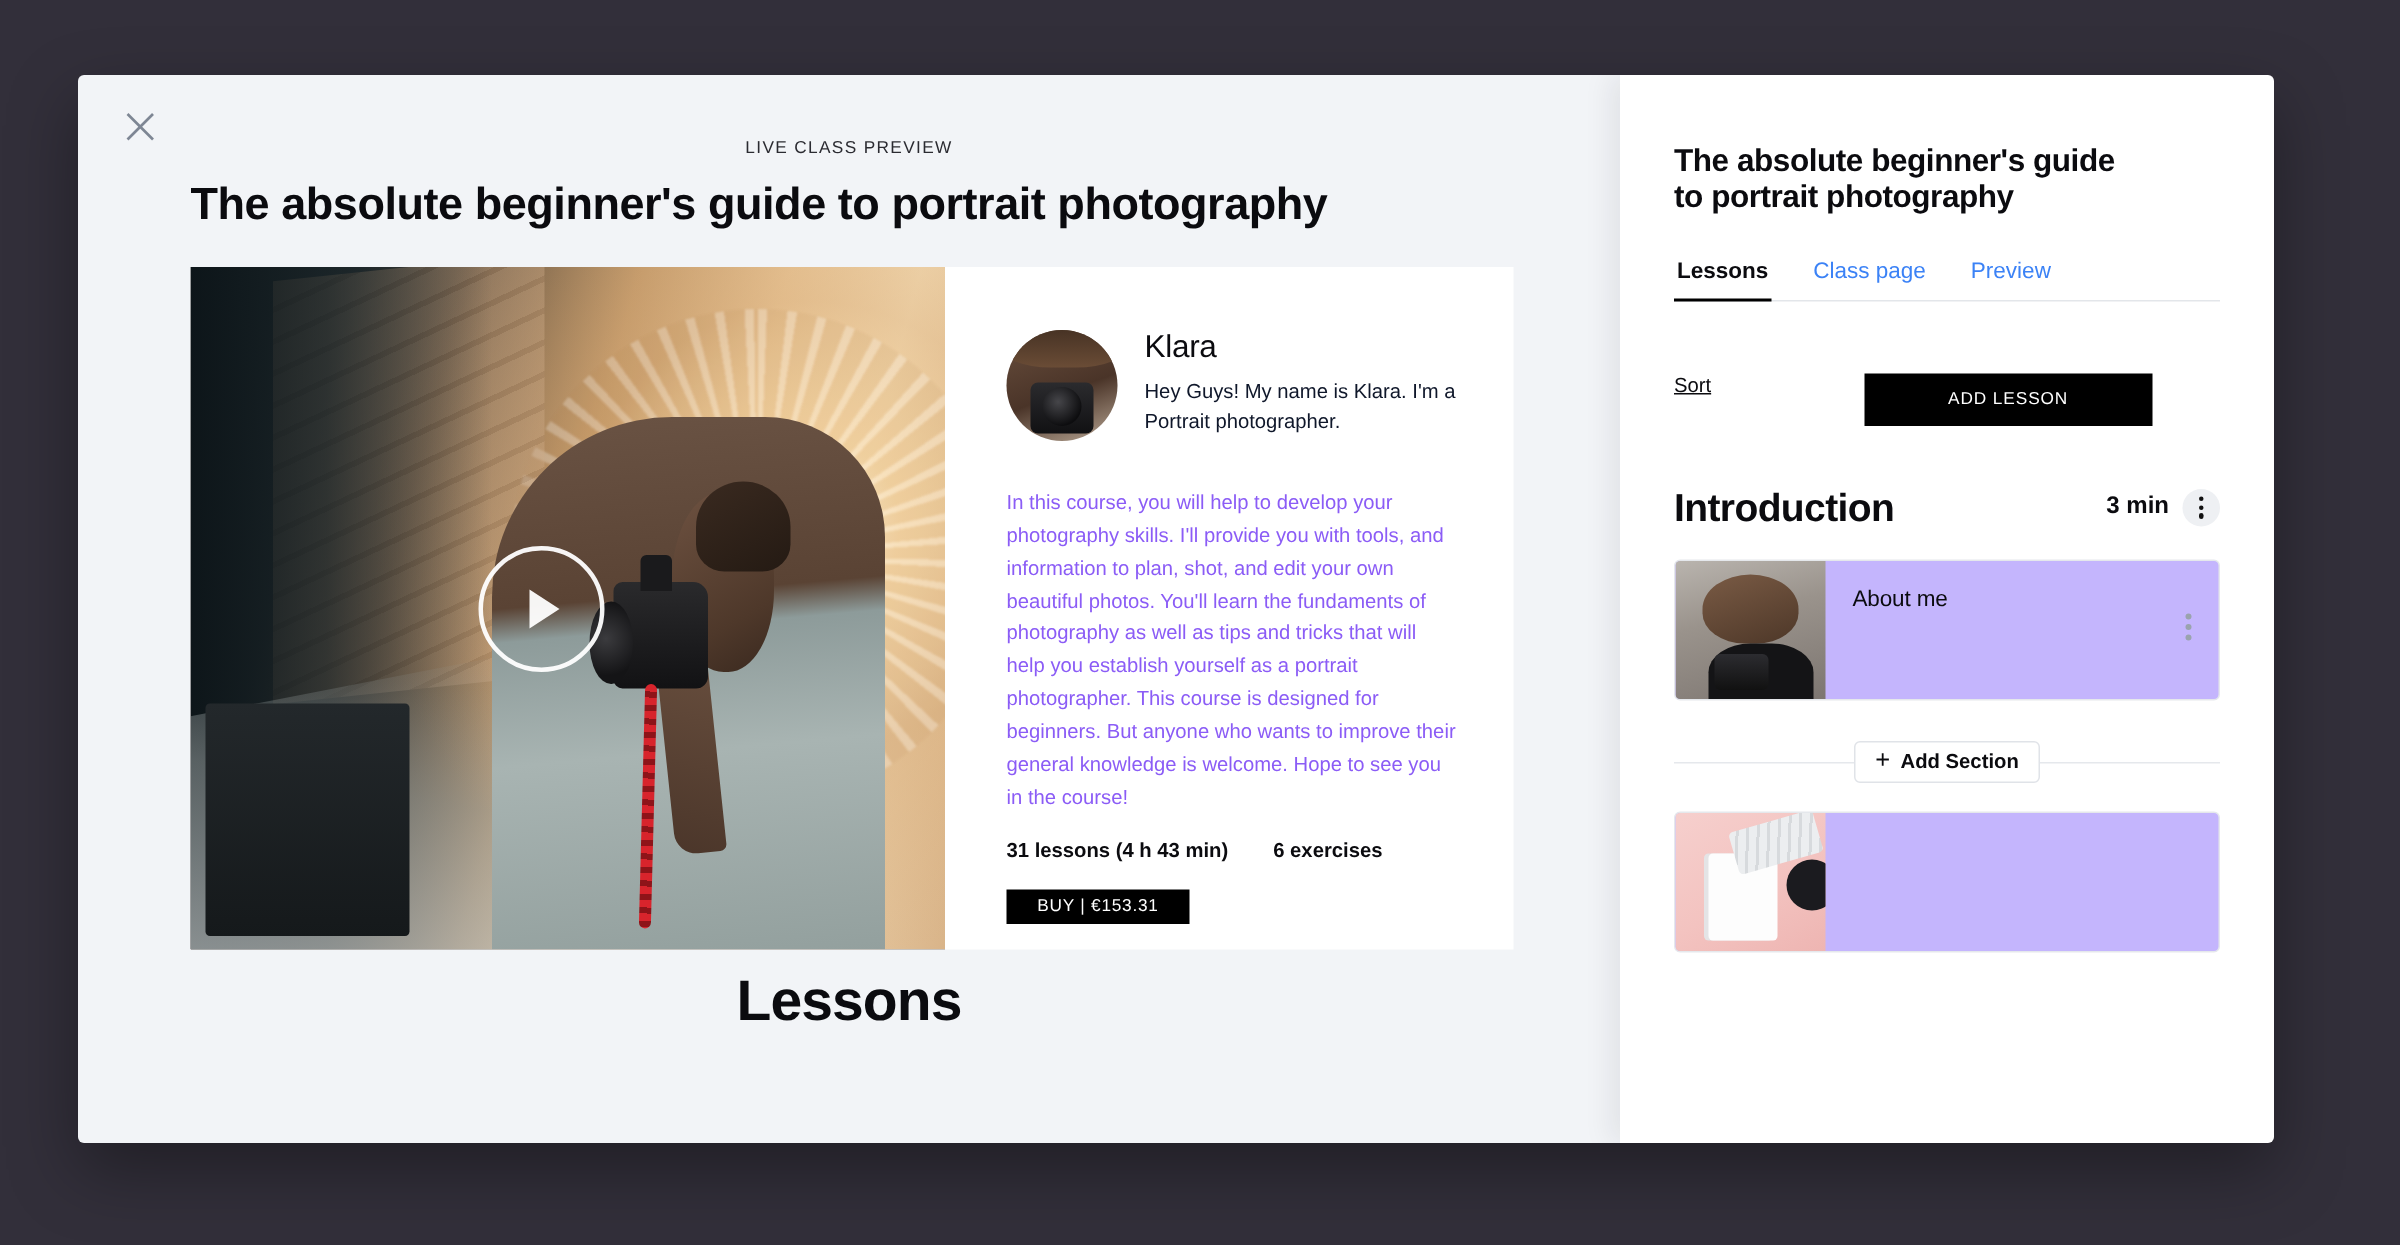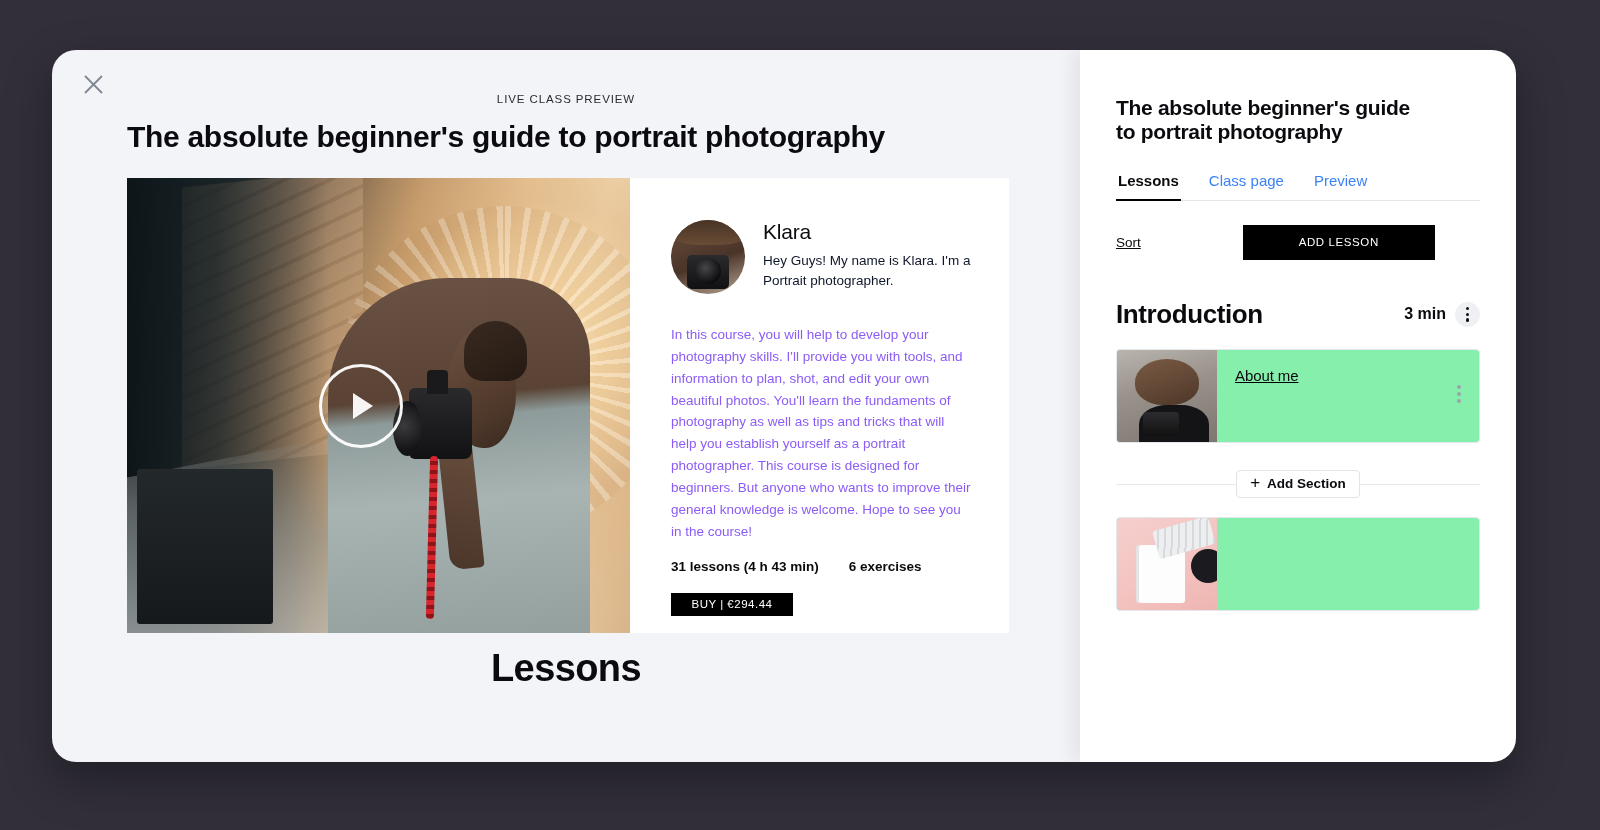--- a/index.html
+++ b/index.html
@@ -8,21 +8,21 @@
     background: #322F3A;
     font-family: "Liberation Sans", sans-serif;
     overflow: hidden;
   }
 
   
   .modal {
     position: absolute;
     left: 52px; top: 50px;
     width: 1464px; height: 712px;
-    border-radius: 24px;
+    border-radius: 4px;
     overflow: hidden;
     display: flex;
     box-shadow: 0 18px 46px rgba(0,0,0,.35);
   }
 
   
   .preview-pane {
     position: relative;
     width: 1028px;
     background: #F2F4F7;
@@ -276,22 +276,22 @@
     font-family:"Liberation Sans", sans-serif;
   }
   .tab.active { color:#0B0B0F; font-weight:700; }
   .tab.active::after {
     content:"";
     position:absolute; left:0; right:0; bottom:-1px;
     height:2px; background:#000;
   }
 
   .toolbar {
-    display:flex; align-items:center;
-    margin-top: 24px;
+    display:flex; align-items:flex-start;
+    margin-top: 48px;
   }
   .sort-link {
     font-size: 13.5px; color:#0B0B0F;
     text-decoration: underline;
     cursor:pointer; background:none; border:none;
     font-family:"Liberation Sans", sans-serif;
     padding:0;
   }
   .add-lesson-btn {
     margin-left: 102px;
@@ -319,26 +319,25 @@
     background:#EEF0F3;
     display:flex; flex-direction:column; align-items:center; justify-content:center;
     gap:2.5px; cursor:pointer; border:none;
   }
   .kebab-circle i { width:3.2px; height:3.2px; border-radius:50%; background:#111; display:block; }
 
   .lesson-card {
     display:flex;
     margin-top: 19px;
     height: 94px;
-    background:#86efac;
+    background:#c4b5fd;
     border:1px solid #E5E8EC;
     border-radius:4px;
     overflow:hidden;
     cursor:pointer;
-    text-decoration:underline;
   }
   .lesson-thumb {
     width: 100px; flex:0 0 100px;
     position:relative; overflow:hidden;
   }
   .thumb-a {
     background: linear-gradient(165deg, #b9b4ae 0%, #9a938c 40%, #7d7671 100%);
   }
   .thumb-a::before {
     content:""; position:absolute; left:18%; top:10%;
@@ -471,21 +470,21 @@
           </div>
         </div>
 
         <p class="desc">In this course, you will help to develop your photography skills. I'll provide you with tools, and information to plan, shot, and edit your own beautiful photos. You'll learn the fundaments of photography as well as tips and tricks that will help you establish yourself as a portrait photographer. This course is designed for beginners. But anyone who wants to improve their general knowledge is welcome. Hope to see you in the course!</p>
 
         <div class="stats">
           <span>31 lessons (4 h 43 min)</span>
           <span>6 exercises</span>
         </div>
 
-        <button class="buy-btn">BUY | €294.44</button>
+        <button class="buy-btn">BUY | €153.31</button>
       </div>
     </div>
 
     <div class="lessons-heading">Lessons</div>
   </section>
 
   <aside class="editor-pane">
 
     <h2 class="editor-title">The absolute beginner's guide to portrait photography</h2>
 

